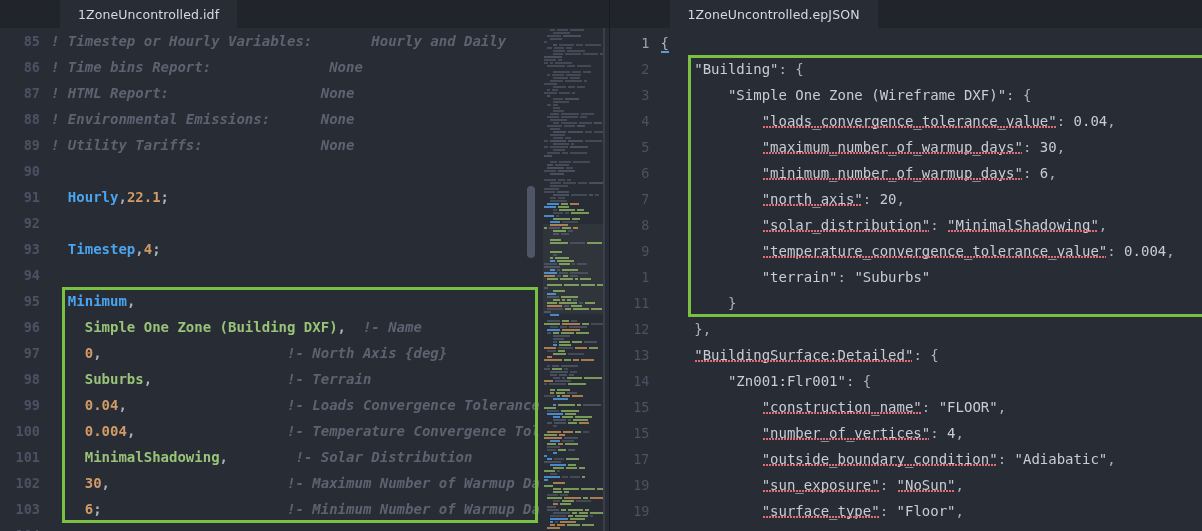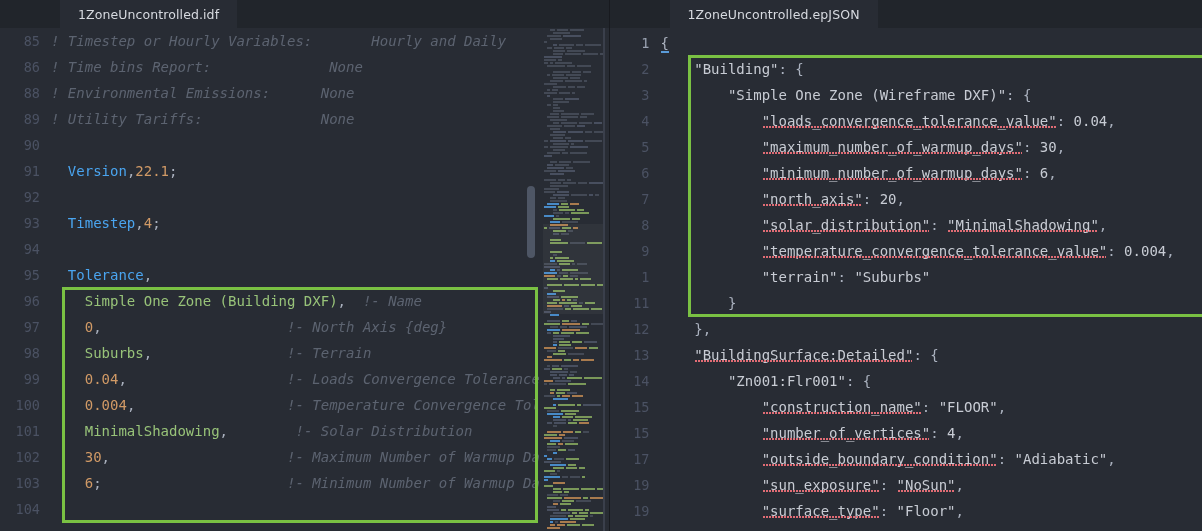--- a/index.html
+++ b/index.html
@@ -26,21 +26,21 @@
     font-size:12.5px;letter-spacing:.1px;
     padding:0 18px;height:28px;box-sizing:border-box;
   }
   .tab.active{background:#282c34;color:#d7dae0;}
   .tab-spacer-left{width:60px;background:#21252b;height:28px;}
   .tab-fill{flex:1;background:#21252b;}
 
   
   .editor{position:relative;flex:1 1 auto;overflow:hidden;background:#282c34;}
   .codewrap{position:absolute;left:0;top:0;right:0;bottom:0;overflow:hidden;}
-  .codewrap.left-code{right:70px;}
+  .codewrap.left-code{right:70px;font-weight:bold;}
   .codewrap.right-code{right:0;}
 
   .line{
     display:flex;height:26px;line-height:26px;white-space:pre;
     font-size:14px;
   }
   .ln{
     width:40px;min-width:40px;text-align:right;padding-right:11px;box-sizing:content-box;
     color:#4b5263;font-size:13.5px;user-select:none;
   }
@@ -89,28 +89,29 @@
       <div class="tab active">
         <span>1ZoneUncontrolled.idf</span>
       </div>
       <div class="tab-fill"></div>
     </div>
 
     <div class="editor">
       <div class="codewrap left-code" id="left-code">
           <div class="line"><span class="ln">85</span><span class="code"><span class="cmt">! Timestep or Hourly Variables:       Hourly and Daily</span></span></div>
           <div class="line"><span class="ln">86</span><span class="code"><span class="cmt">! Time bins Report:</span><span class="punc">              </span><span class="cmt">None</span></span></div>
+          <div class="line"><span class="ln">87</span><span class="code"><span class="cmt">! HTML Report:</span><span class="punc">                  </span><span class="cmt">None</span></span></div>
           <div class="line"><span class="ln">88</span><span class="code"><span class="cmt">! Environmental Emissions:</span><span class="punc">      </span><span class="cmt">None</span></span></div>
           <div class="line"><span class="ln">89</span><span class="code"><span class="cmt">! Utility Tariffs:</span><span class="punc">              </span><span class="cmt">None</span></span></div>
           <div class="line"><span class="ln">90</span><span class="code"></span></div>
-          <div class="line"><span class="ln">91</span><span class="code"><span class="punc">  </span><span class="kw">Version</span><span class="punc">,</span><span class="num">22.1</span><span class="punc">;</span></span></div>
+          <div class="line"><span class="ln">91</span><span class="code"><span class="punc">  </span><span class="kw">Hourly</span><span class="punc">,</span><span class="num">22.1</span><span class="punc">;</span></span></div>
           <div class="line"><span class="ln">92</span><span class="code"></span></div>
           <div class="line"><span class="ln">93</span><span class="code"><span class="punc">  </span><span class="kw">Timestep</span><span class="punc">,</span><span class="num">4</span><span class="punc">;</span></span></div>
           <div class="line"><span class="ln">94</span><span class="code"></span></div>
-          <div class="line"><span class="ln">95</span><span class="code"><span class="punc">  </span><span class="kw">Tolerance</span><span class="punc">,</span></span></div>
+          <div class="line"><span class="ln">95</span><span class="code"><span class="punc">  </span><span class="kw">Minimum</span><span class="punc">,</span></span></div>
           <div class="line"><span class="ln">96</span><span class="code"><span class="punc">    </span><span class="str">Simple One Zone (Building DXF)</span><span class="punc">,</span><span class="punc">  </span><span class="cmt">!- Name</span></span></div>
           <div class="line"><span class="ln">97</span><span class="code"><span class="punc">    </span><span class="num">0</span><span class="punc">,</span><span class="punc">                      </span><span class="cmt">!- North Axis {deg}</span></span></div>
           <div class="line"><span class="ln">98</span><span class="code"><span class="punc">    </span><span class="str">Suburbs</span><span class="punc">,</span><span class="punc">                </span><span class="cmt">!- Terrain</span></span></div>
           <div class="line"><span class="ln">99</span><span class="code"><span class="punc">    </span><span class="num">0.04</span><span class="punc">,</span><span class="punc">                   </span><span class="cmt">!- Loads Convergence Tolerance Value</span></span></div>
           <div class="line"><span class="ln">100</span><span class="code"><span class="punc">    </span><span class="num">0.004</span><span class="punc">,</span><span class="punc">                  </span><span class="cmt">!- Temperature Convergence Tolerance Value</span></span></div>
           <div class="line"><span class="ln">101</span><span class="code"><span class="punc">    </span><span class="str">MinimalShadowing</span><span class="punc">,</span><span class="punc">        </span><span class="cmt">!- Solar Distribution</span></span></div>
           <div class="line"><span class="ln">102</span><span class="code"><span class="punc">    </span><span class="num">30</span><span class="punc">,</span><span class="punc">                     </span><span class="cmt">!- Maximum Number of Warmup Days</span></span></div>
           <div class="line"><span class="ln">103</span><span class="code"><span class="punc">    </span><span class="num">6</span><span class="punc">;</span><span class="punc">                      </span><span class="cmt">!- Minimum Number of Warmup Days</span></span></div>
           <div class="line"><span class="ln">104</span><span class="code"></span></div>
         </div>

